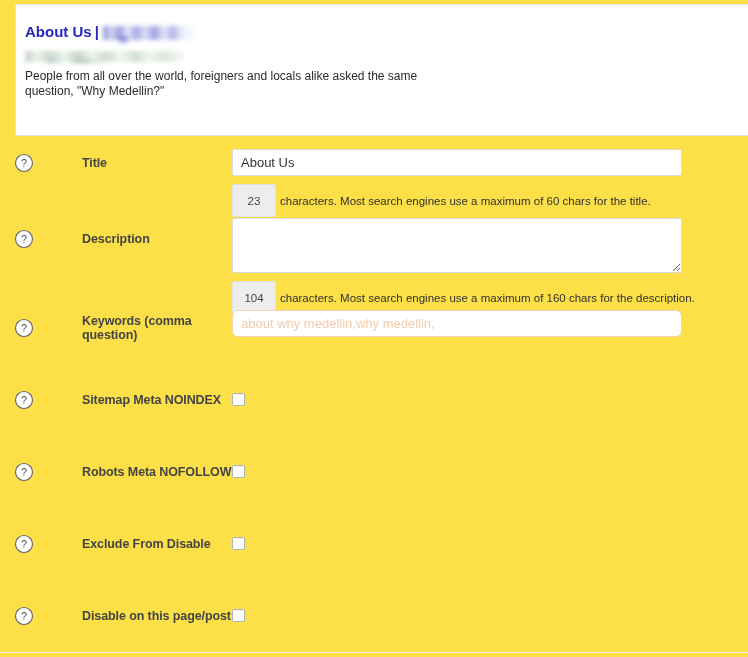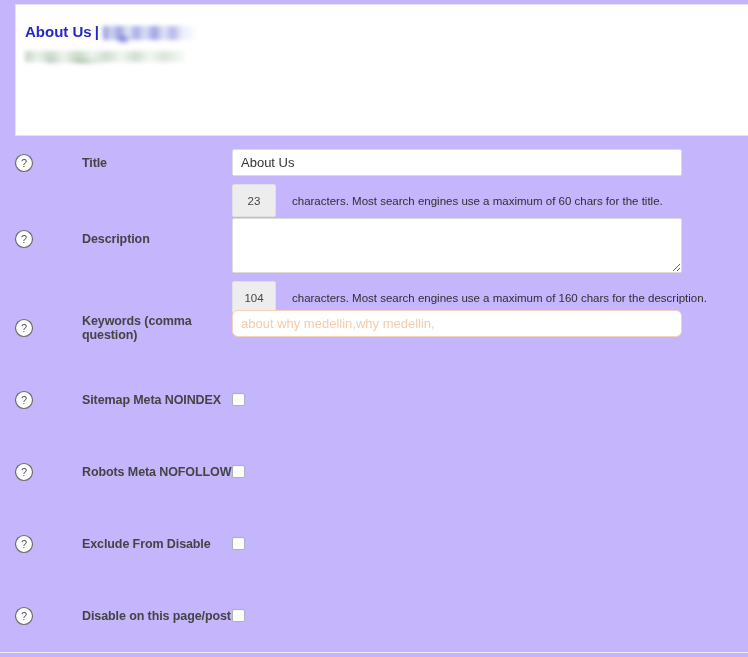--- a/index.html
+++ b/index.html
@@ -7,21 +7,21 @@
     margin: 0; padding: 0;
     width: 748px; height: 657px;
     background: #ffffff;
     font-family: "Liberation Sans", sans-serif;
     -webkit-font-smoothing: antialiased;
   }
   .page {
     position: relative;
     width: 748px; height: 657px;
     overflow: hidden;
-    background: #c4b5fd;
+    background: #fde047;
   }
 
   
   .snippet-panel {
     position: absolute;
     left: 15px; top: 4px;
     width: 760px;
     height: 132px;
     border: 1px solid #e3e3e3;
     border-right: none;
@@ -184,21 +184,21 @@
     border-radius: 2px;
     font-family: "Liberation Sans", sans-serif;
     font-size: 11.5px;
     color: #454545;
     text-align: center;
     line-height: 17px;
     padding: 8px;
     outline: none;
   }
   .counter-note {
-    margin-left: 16px;
+    margin-left: 4px;
     font-size: 11.5px;
     color: #303030;
     line-height: 14px;
     white-space: nowrap;
   }
 
   .checkbox {
     appearance: none;
     -webkit-appearance: none;
     width: 13px; height: 13px;
@@ -224,20 +224,21 @@
 
 <div class="page">
 
   <div class="snippet-panel">
     <div class="snippet-title-row">
       <span class="snippet-title-text">About Us</span>
       <span class="snippet-sep">|</span>
       <span class="blur-blue"></span>
     </div>
     <div class="snippet-url-blur"></div>
+    <div class="snippet-desc">People from all over the world, foreigners and locals alike asked the same question, "Why Medellin?"</div>
   </div>
 
   <div class="form">
 
     <div class="row" style="height:73px;padding-top:12px;">
       <div class="label-cell" style="padding-top:4px;">
         <span class="help-icon">
           <svg width="20" height="20" viewBox="0 0 20 20">
             <circle cx="10" cy="10" r="8.5" fill="#fff" stroke="#6b6b6b" stroke-width="1.2"></circle>
             <text x="10" y="14.3" text-anchor="middle" font-family="Liberation Sans, sans-serif" font-size="11" fill="#555">?</text>

